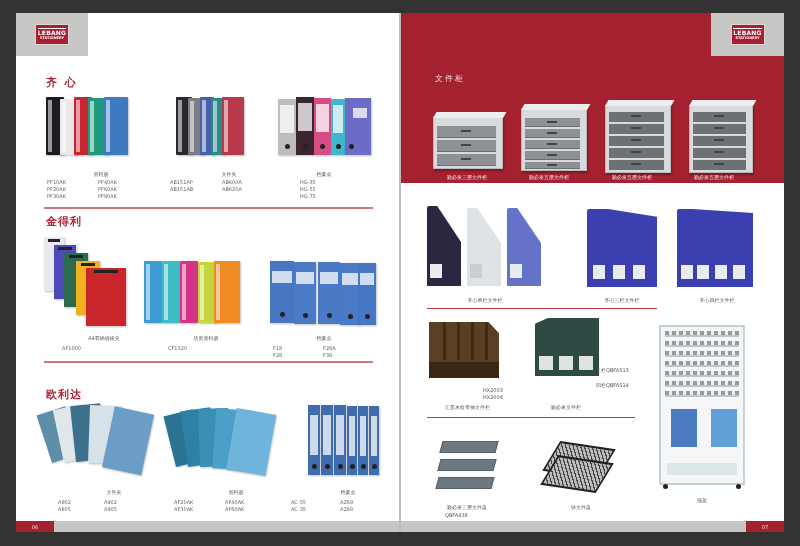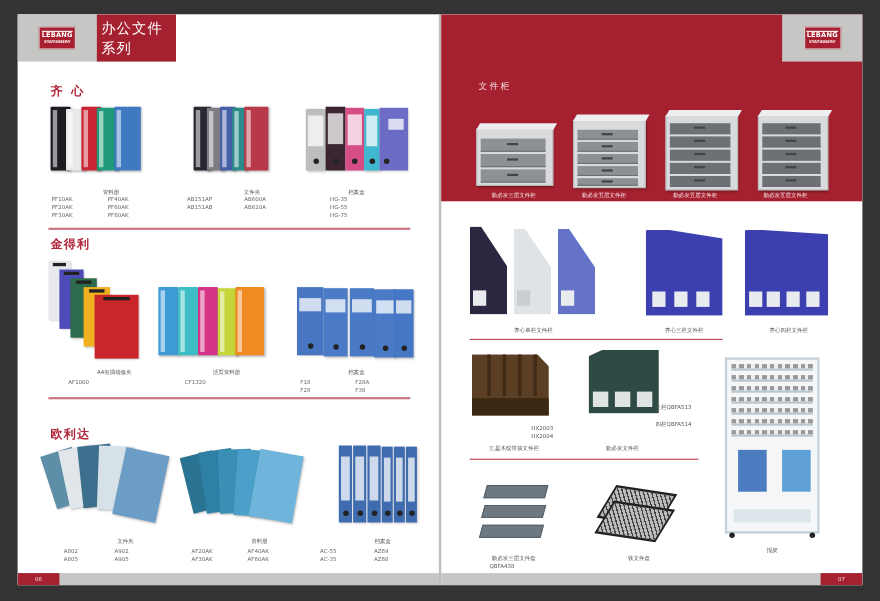--- a/index.html
+++ b/index.html
@@ -70,21 +70,20 @@
 </head>
 <body>
 
 <div class="page page-left">
   <div class="logo-block" style="left:0;">
     <div class="logo">
       <span class="l1">LEBANG</span>
       <span class="l2">STATIONERY</span>
     </div>
   </div>
-  <div class="title-block" style="left:72px;width:72px;padding-left:4px;font-size:13px;">办公文件系列</div>
 
   <div class="section-title" style="left:30px;top:62px;">齐 心</div>
 
   <div>
     <div class="binder" style="left:30px;top:84px;width:18px;height:58px;background:#1d1b22;"></div>
     <div class="binder" style="left:44px;top:86px;width:18px;height:56px;background:#e9e9ec;"></div>
     <div class="binder" style="left:58px;top:84px;width:18px;height:58px;background:#c92532;"></div>
     <div class="binder" style="left:72px;top:85px;width:20px;height:57px;background:#1f9b7c;"></div>
     <div class="binder" style="left:88px;top:84px;width:24px;height:58px;background:#3e79c2;"></div>
   </div>

